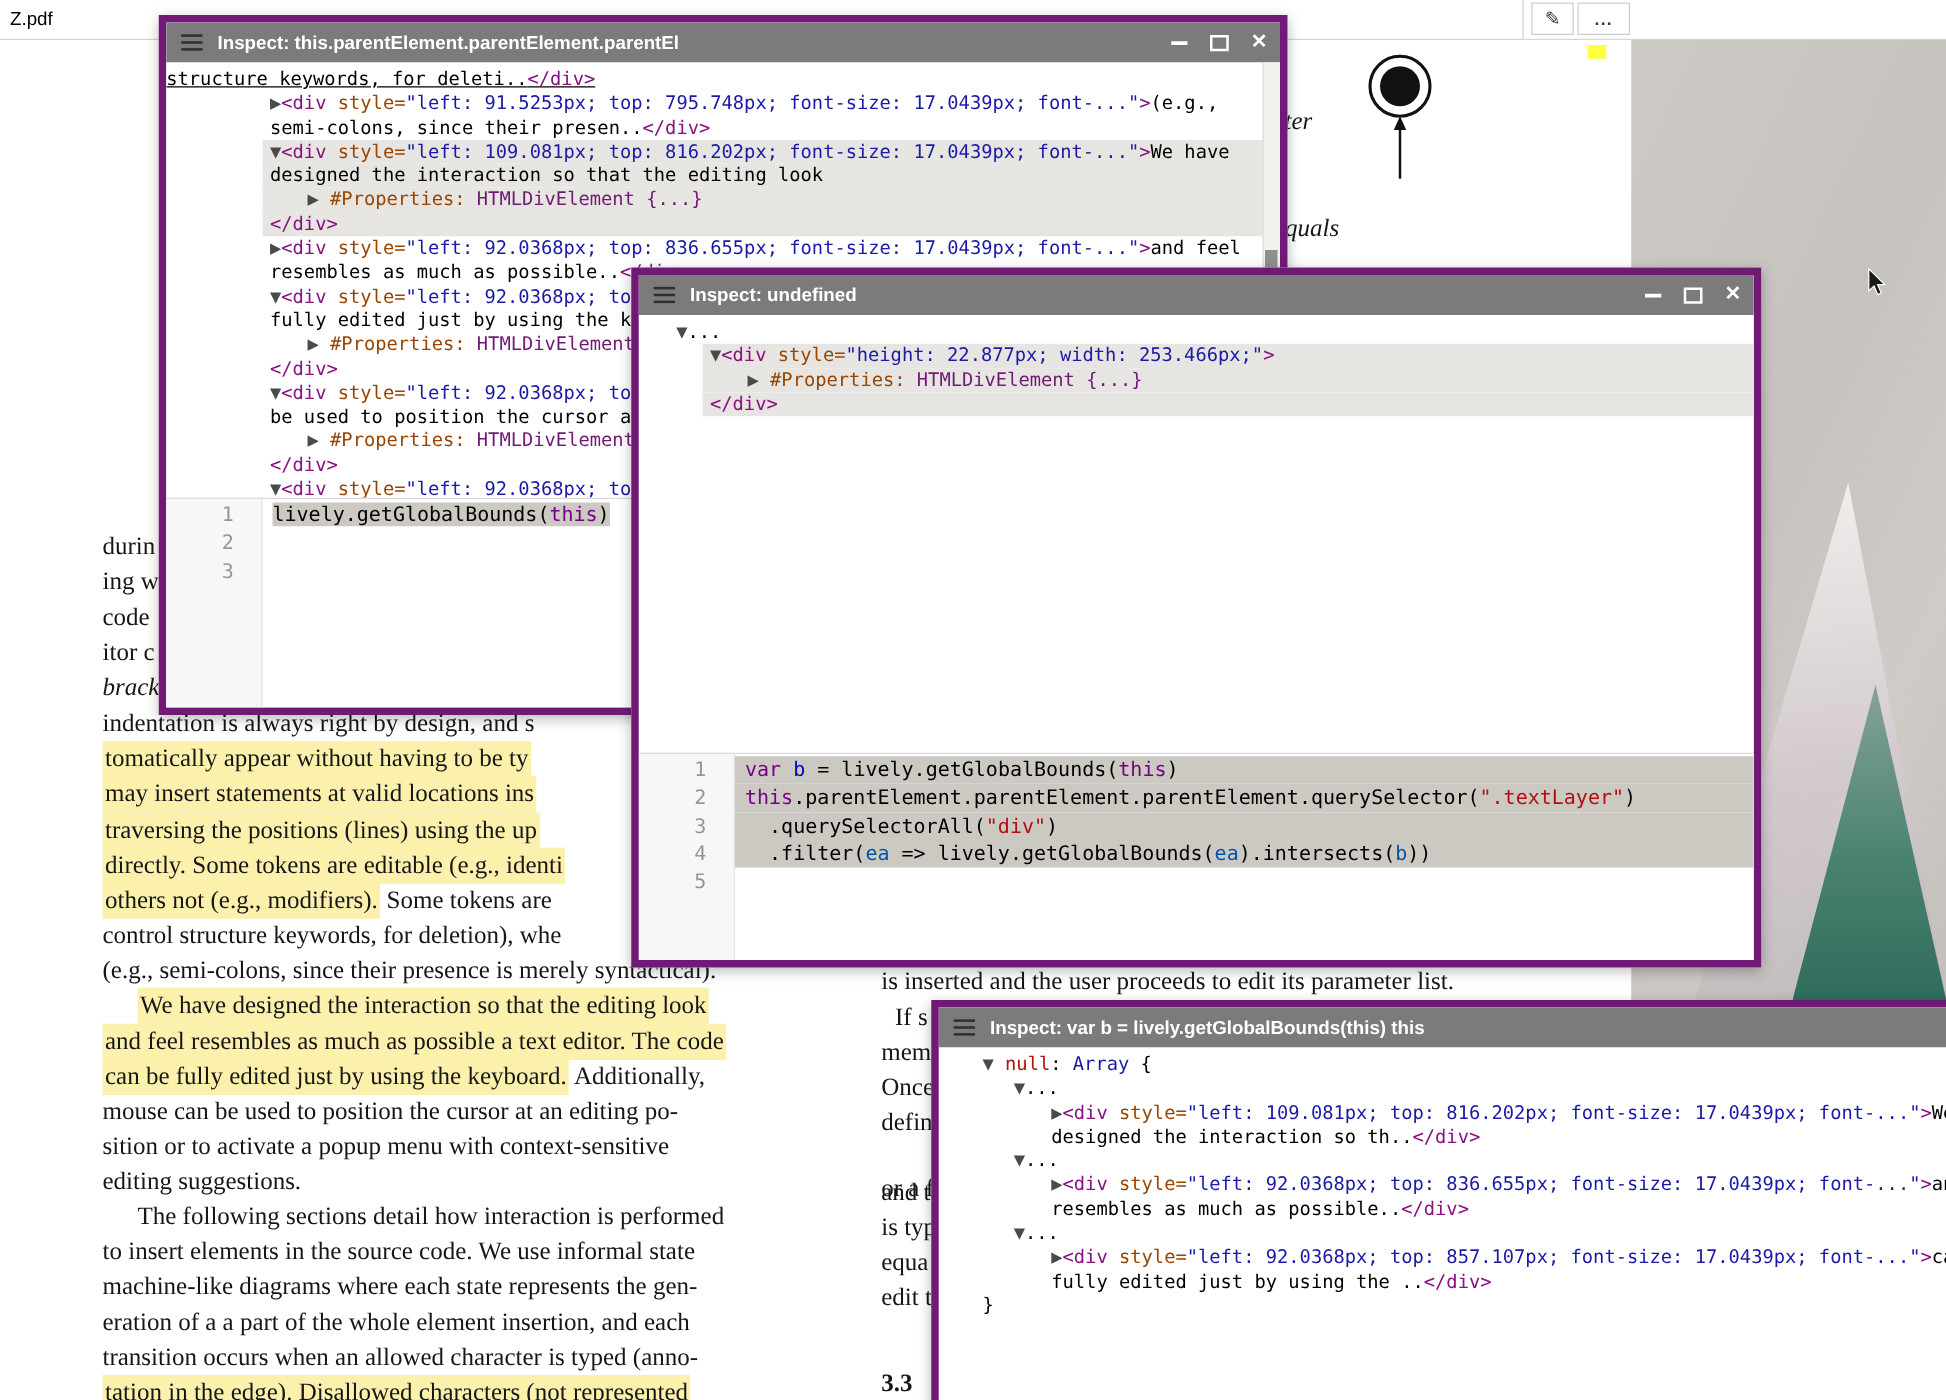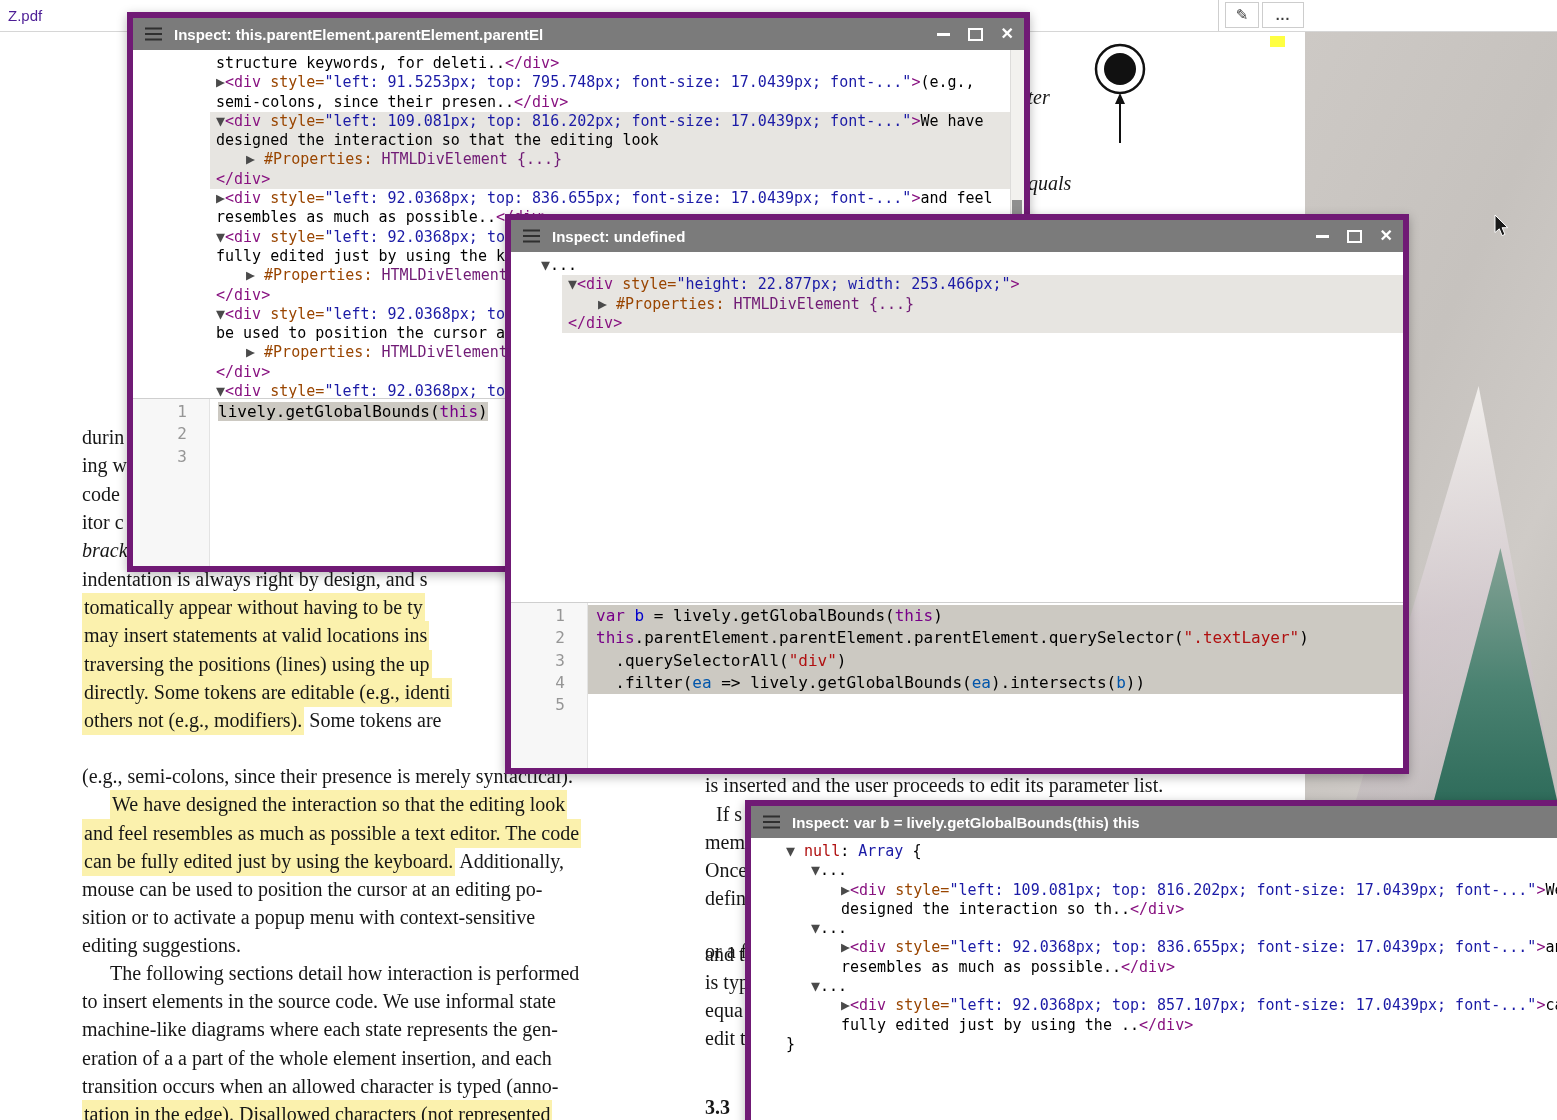--- a/index.html
+++ b/index.html
@@ -2,21 +2,21 @@
 <html><head>
 <meta charset="utf-8">
 <style>
   html,body{margin:0;padding:0;}
   body{width:1557px;height:1120px;position:relative;overflow:hidden;background:#fff;
        font-family:"Liberation Sans",sans-serif;}
 
   
   .topbar{position:absolute;left:0;top:0;width:1557px;height:31px;background:#fff;
           border-bottom:1px solid #d6d6d6;z-index:2;}
-  .tab-label{position:absolute;left:8px;top:7px;font-size:15px;color:#4c1d95;}
+  .tab-label{position:absolute;left:8px;top:7px;font-size:15px;color:#000000;}
   .topbar-sep{position:absolute;left:1218px;top:0;width:1px;height:31px;background:#cfcfcf;}
   .tool-btn{position:absolute;top:2px;height:26px;border:1px solid #cdcdcd;background:#fff;
             display:flex;align-items:center;justify-content:center;color:#3a3a3a;z-index:3;padding:0;}
   #btn-edit{left:1225px;width:34px;font-size:15px;}
   #btn-more{left:1262px;width:42px;font-size:14px;font-weight:bold;letter-spacing:1px;}
   .yellow-marker{position:absolute;left:1270px;top:36px;width:15px;height:11px;background:#ffff42;z-index:2;}
 
   
   .pdf-page{position:absolute;left:0;top:31px;width:1305px;height:1089px;background:#fff;z-index:1;}
   .desktop{position:absolute;left:1305px;top:31px;width:252px;height:769px;z-index:1;
@@ -120,20 +120,21 @@
     <div class="line" style="position: absolute; top: 452px; left: 82px;"><span>ing w</span></div>
     <div class="line" style="position: absolute; top: 481px; left: 82px;"><span>code</span></div>
     <div class="line" style="position: absolute; top: 509px; left: 82px;"><span>itor c</span></div>
     <div class="line" style="position: absolute; top: 537px; left: 82px; font-style: italic;"><span>brack</span></div>
     <div class="line" style="position: absolute; top: 566px; left: 82px;"><span>indentation is always right by design, and s</span></div>
     <div class="line" style="position: absolute; top: 594px; left: 82px;"><span class="c-hl">tomatically appear without having to be ty</span></div>
     <div class="line" style="position: absolute; top: 622px; left: 82px;"><span class="c-hl">may insert statements at valid locations ins</span></div>
     <div class="line" style="position: absolute; top: 651px; left: 82px;"><span class="c-hl">traversing the positions (lines) using the up</span></div>
     <div class="line" style="position: absolute; top: 679px; left: 82px; text-align: right;"><span class="c-hl">directly. Some tokens are editable (e.g., identi</span></div>
     <div class="line" style="position: absolute; top: 707px; left: 82px;"><span class="c-hl">others not (e.g., modifiers).</span><span> Some tokens are</span></div>
+    <div class="line" style="position: absolute; top: 735px; left: 82px;"><span>control structure keywords, for deletion), whe</span></div>
     <div class="line" style="position: absolute; top: 763px; left: 82px;"><span>(e.g., semi-colons, since their presence is merely syntactical).</span></div>
     <div class="line" style="position: absolute; top: 791px; left: 110px;"><span class="c-hl">We have designed the interaction so that the editing look</span></div>
     <div class="line" style="position: absolute; top: 820px; left: 82px;"><span class="c-hl">and feel resembles as much as possible a text editor. The code</span></div>
     <div class="line" style="position: absolute; top: 848px; left: 82px;"><span class="c-hl">can be fully edited just by using the keyboard.</span><span> Additionally,</span></div>
     <div class="line" style="position: absolute; top: 876px; left: 82px;"><span>mouse can be used to position the cursor at an editing po-</span></div>
     <div class="line" style="position: absolute; top: 904px; left: 82px;"><span>sition or to activate a popup menu with context-sensitive</span></div>
     <div class="line" style="position: absolute; top: 932px; left: 82px;"><span>editing suggestions.</span></div>
     <div class="line" style="position: absolute; top: 960px; left: 110px;"><span>The following sections detail how interaction is performed</span></div>
     <div class="line" style="position: absolute; top: 988px; left: 82px;"><span>to insert elements in the source code. We use informal state</span></div>
     <div class="line" style="position: absolute; top: 1016px; left: 82px;"><span>machine-like diagrams where each state represents the gen-</span></div>
@@ -162,21 +163,21 @@
     <span class="win-buttons">
       <span class="btn-min"></span>
       <span class="btn-max"></span>
       <span class="btn-close">✕</span>
     </span>
   </div>
   <div class="tree">
     <div class="vscroll">
         <div class="vthumb"></div>
       </div>
-  <div class="line" style="padding-left: 83px;"><span>structure keywords, for deleti..</span><span class="c-tag">&lt;/div&gt;</span></div>
+  <div class="line" style=" text-decoration: underline;"><span>structure keywords, for deleti..</span><span class="c-tag">&lt;/div&gt;</span></div>
       <div class="line" style="padding-left: 83px;"><span class="c-arr">▶</span><span class="c-tag">&lt;div</span><span> </span><span class="c-attr">style=</span><span class="c-val">"left: 91.5253px; top: 795.748px; font-size: 17.0439px; font-..."</span><span class="c-tag">&gt;</span><span>(e.g.,</span></div>
       <div class="line" style="padding-left: 83px;"><span>semi-colons, since their presen..</span><span class="c-tag">&lt;/div&gt;</span></div>
       <div class="line sel" style="margin-left: 77px; padding-left: 6px;"><span class="c-arr">▼</span><span class="c-tag">&lt;div</span><span> </span><span class="c-attr">style=</span><span class="c-val">"left: 109.081px; top: 816.202px; font-size: 17.0439px; font-..."</span><span class="c-tag">&gt;</span><span>We have</span></div>
       <div class="line sel" style="margin-left: 77px; padding-left: 6px;"><span>designed the interaction so that the editing look</span></div>
       <div class="line sel" style="margin-left: 77px; padding-left: 36px;"><span class="c-arr">▶</span><span> </span><span class="c-attr">#Properties:</span><span class="c-obj"> HTMLDivElement {...}</span></div>
       <div class="line sel" style="margin-left: 77px; padding-left: 6px;"><span class="c-tag">&lt;/div&gt;</span></div>
       <div class="line" style="padding-left: 83px;"><span class="c-arr">▶</span><span class="c-tag">&lt;div</span><span> </span><span class="c-attr">style=</span><span class="c-val">"left: 92.0368px; top: 836.655px; font-size: 17.0439px; font-..."</span><span class="c-tag">&gt;</span><span>and feel</span></div>
       <div class="line" style="padding-left: 83px;"><span>resembles as much as possible..</span><span class="c-tag">&lt;/div&gt;</span></div>
       <div class="line" style="padding-left: 83px;"><span class="c-arr">▼</span><span class="c-tag">&lt;div</span><span> </span><span class="c-attr">style=</span><span class="c-val">"left: 92.0368px; top: 857.107px; font-size: 17.0439px; font-..."</span><span class="c-tag">&gt;</span><span>can be</span></div>
       <div class="line" style="padding-left: 83px;"><span>fully edited just by using the keyboard. Additionally,</span></div>

